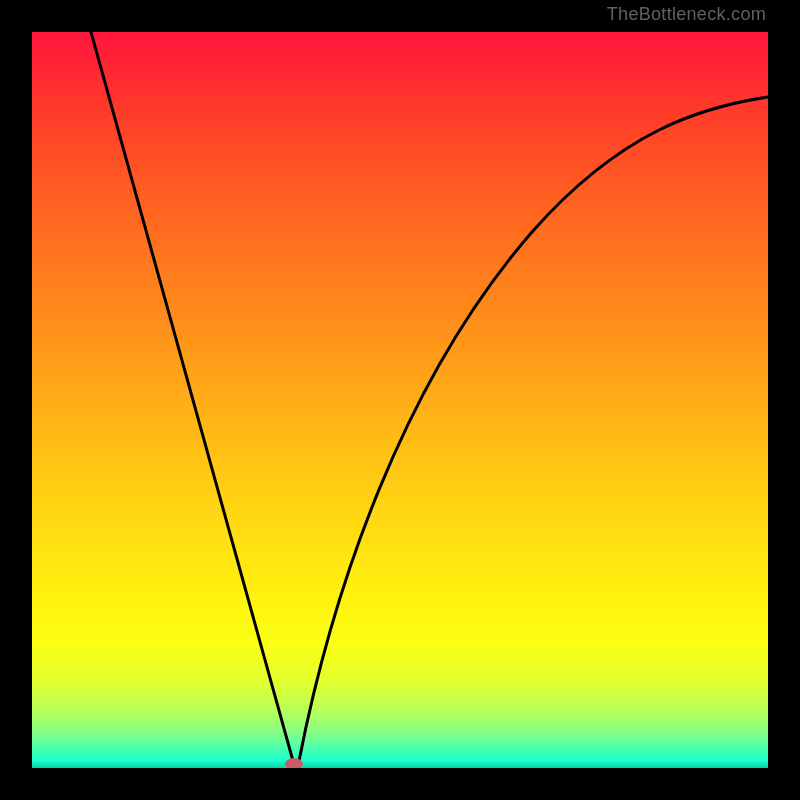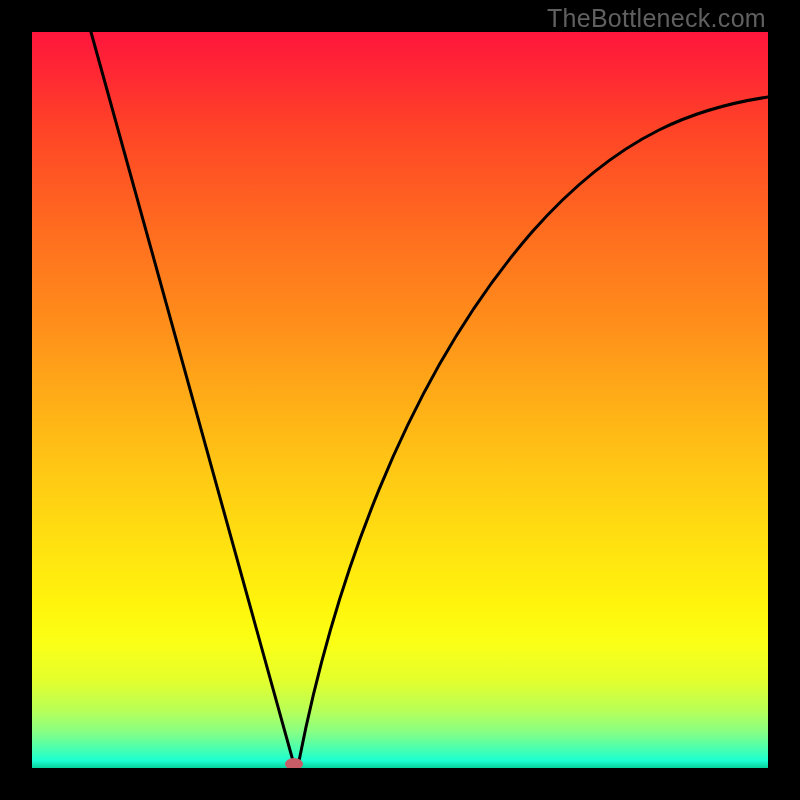--- a/index.html
+++ b/index.html
@@ -47,21 +47,21 @@
     left: 0;
     top: 0;
     width: 736px;
     height: 736px;
   }
   .watermark {
     position: absolute;
     top: 4px;
     right: 34px;
     font-family: Arial, Helvetica, sans-serif;
-    font-size: 25px;
+    font-size: 18px;
     color: #606060;
     letter-spacing: 0.3px;
   }
 </style>
 </head>
 <body>
 
 <div class="frame">
   <div class="plot-area">
     <svg class="curve" viewBox="0 0 736 736" preserveAspectRatio="none">

